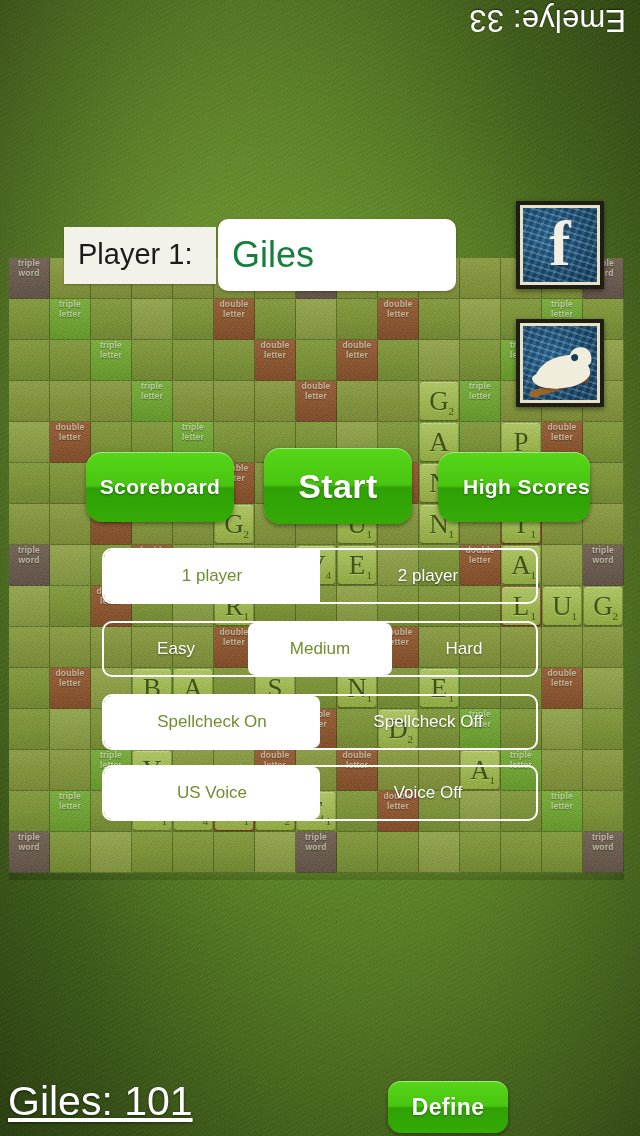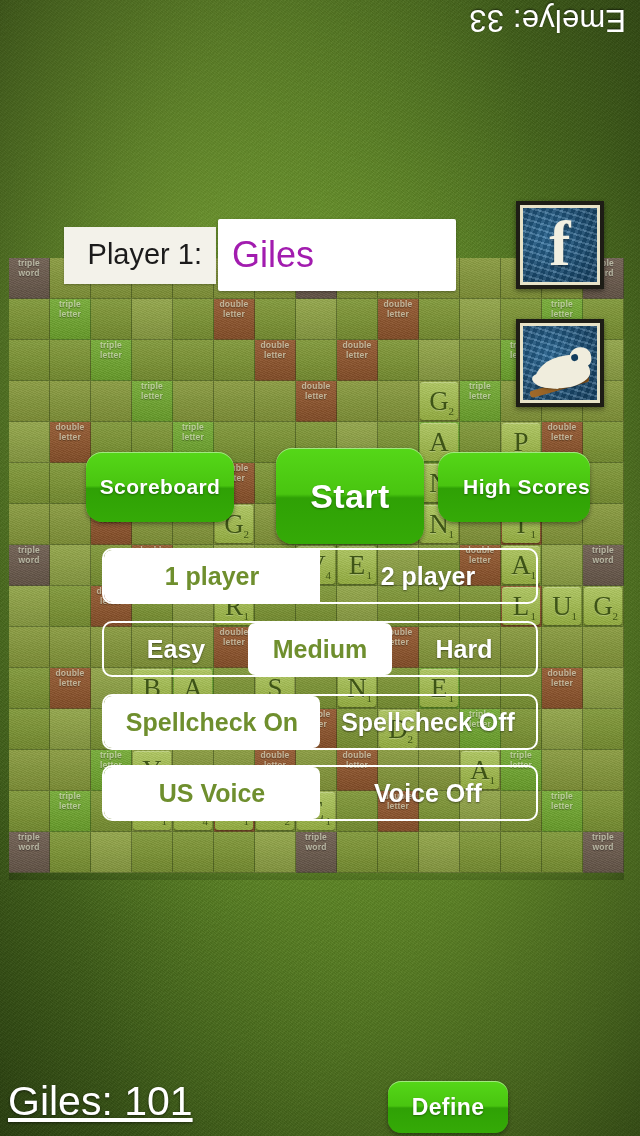--- a/index.html
+++ b/index.html
@@ -105,29 +105,28 @@
 
   
   #name-row { position:absolute; left:64px; top:219px; display:flex; align-items:center; }
   #player-label {
     background:#f3f2ea;
     color:#1b1b1b;
     font-size:29px;
     padding:11px 14px 13px 14px;
     width:152px;
     box-shadow:0 1px 2px rgba(0,0,0,0.25);
-    text-align:right;
   }
   #player-name-input {
     margin-left:2px;
     width:238px; height:72px;
     background:#ffffff;
-    border:none; border-radius:2px;
+    border:none; border-radius:10px;
     font-size:36px;
-    color:#a21caf;
+    color:#15803d;
     padding:0 14px;
     font-family:"Liberation Sans", sans-serif;
     box-shadow:0 1px 3px rgba(0,0,0,0.3);
   }
 
   
   .social {
     position:absolute; right:36px;
     width:88px; height:88px;
     border:4px solid #1e1d16;
@@ -195,21 +194,21 @@
     color:#ffffff;
     font-weight:bold;
     font-family:"Liberation Sans", sans-serif;
     background:linear-gradient(#55d718 0%, #49c510 48%, #2fa105 52%, #35aa07 100%);
     box-shadow:0 2px 4px rgba(0,0,0,0.4), inset 0 1px 0 rgba(255,255,255,0.45);
     text-shadow:0 1px 2px rgba(0,0,0,0.35);
     cursor:pointer;
     letter-spacing:0.4px;
   }
   #scoreboard-button { left:86px; top:452px; width:148px; height:70px; font-size:21px; }
-  #start-button      { left:276px; top:448px; width:148px; height:96px; font-size:34px; }
+  #start-button      { left:264px; top:448px; width:148px; height:76px; font-size:34px; }
   #high-scores-button{ left:438px; top:452px; width:152px; height:70px; font-size:21px;text-align:right; }
   #define-button {
     left:388px; top:1081px; width:120px; height:52px;
     font-size:23px; border-radius:13px;
   }
 
   
   #player-score {
     position:absolute; left:8px; top:1078px;
     color:#ffffff; font-size:41px;
@@ -225,28 +224,27 @@
     display:flex;
     overflow:hidden;
   }
   #seg-players    { top:548px; }
   #seg-difficulty { top:621px; }
   #seg-spellcheck { top:694px; }
   #seg-voice      { top:765px; }
   .seg-opt {
     flex:1;
     display:flex; align-items:center; justify-content:center;
-    font-size:25px;
+    font-size:17px;
     color:#ffffff;
     background:transparent;
     cursor:pointer;
     text-shadow:0 1px 2px rgba(0,0,0,0.45);
     border-right:0px solid transparent;
     white-space:nowrap;
-    font-weight:bold;
   }
   .seg-opt.selected {
     background:#ffffff;
     color:#6f8f2e;
     text-shadow:none;
     border-radius:7px;
   }
   #seg-players .seg-opt.selected { border-radius:7px 0 0 7px; }
 </style>
 </head>

